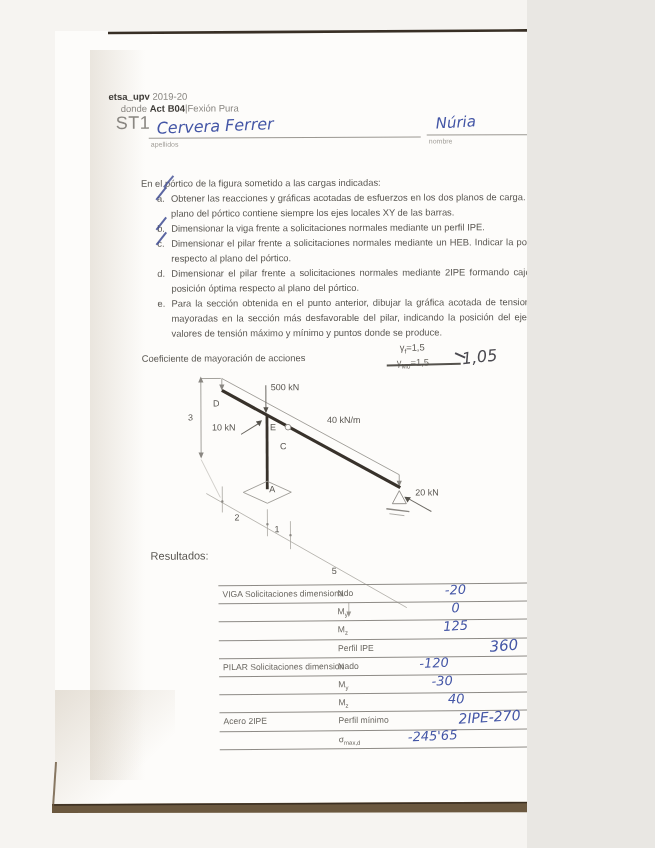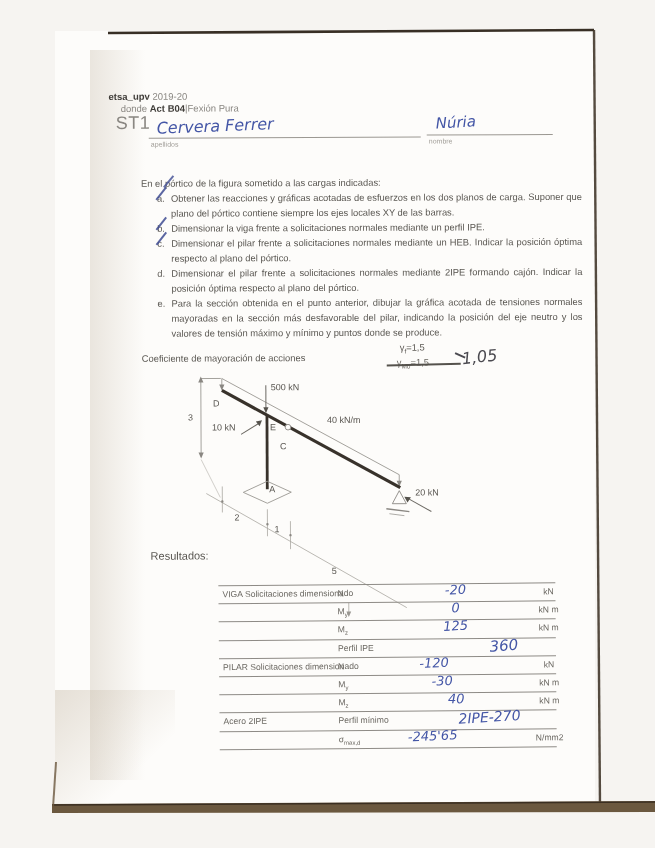--- a/index.html
+++ b/index.html
@@ -1,16 +1,16 @@
 <!DOCTYPE html>
 <html><head>
 <meta charset="utf-8">
 <style>
   html,body{margin:0;padding:0;background:#e9e7e3;}
-  .canvas{position:relative;width:655px;height:848px;background:#f6f4f1;overflow:hidden;
+  .canvas{position:relative;width:527px;height:848px;background:#f6f4f1;overflow:hidden;
           font-family:"Liberation Sans",sans-serif;color:#55524e;}
   .sheet{position:absolute;left:55px;top:31px;width:540px;height:774px;background:#fdfcfa;}
   .shadow-left{position:absolute;left:90px;top:50px;width:55px;height:730px;
                background:linear-gradient(to right,rgba(205,195,180,.40),rgba(205,195,180,0));}
   .shadow-bl{position:absolute;left:55px;top:690px;width:120px;height:115px;
              background:linear-gradient(135deg,rgba(200,188,170,.45),rgba(200,188,170,0) 70%);}
   svg.edges,svg.diagram{position:absolute;pointer-events:none;}
   svg.edges{left:0;top:0;width:655px;height:848px;}
   .content{position:absolute;left:0;top:0;width:655px;height:848px;transform:rotate(-0.25deg);}
 

